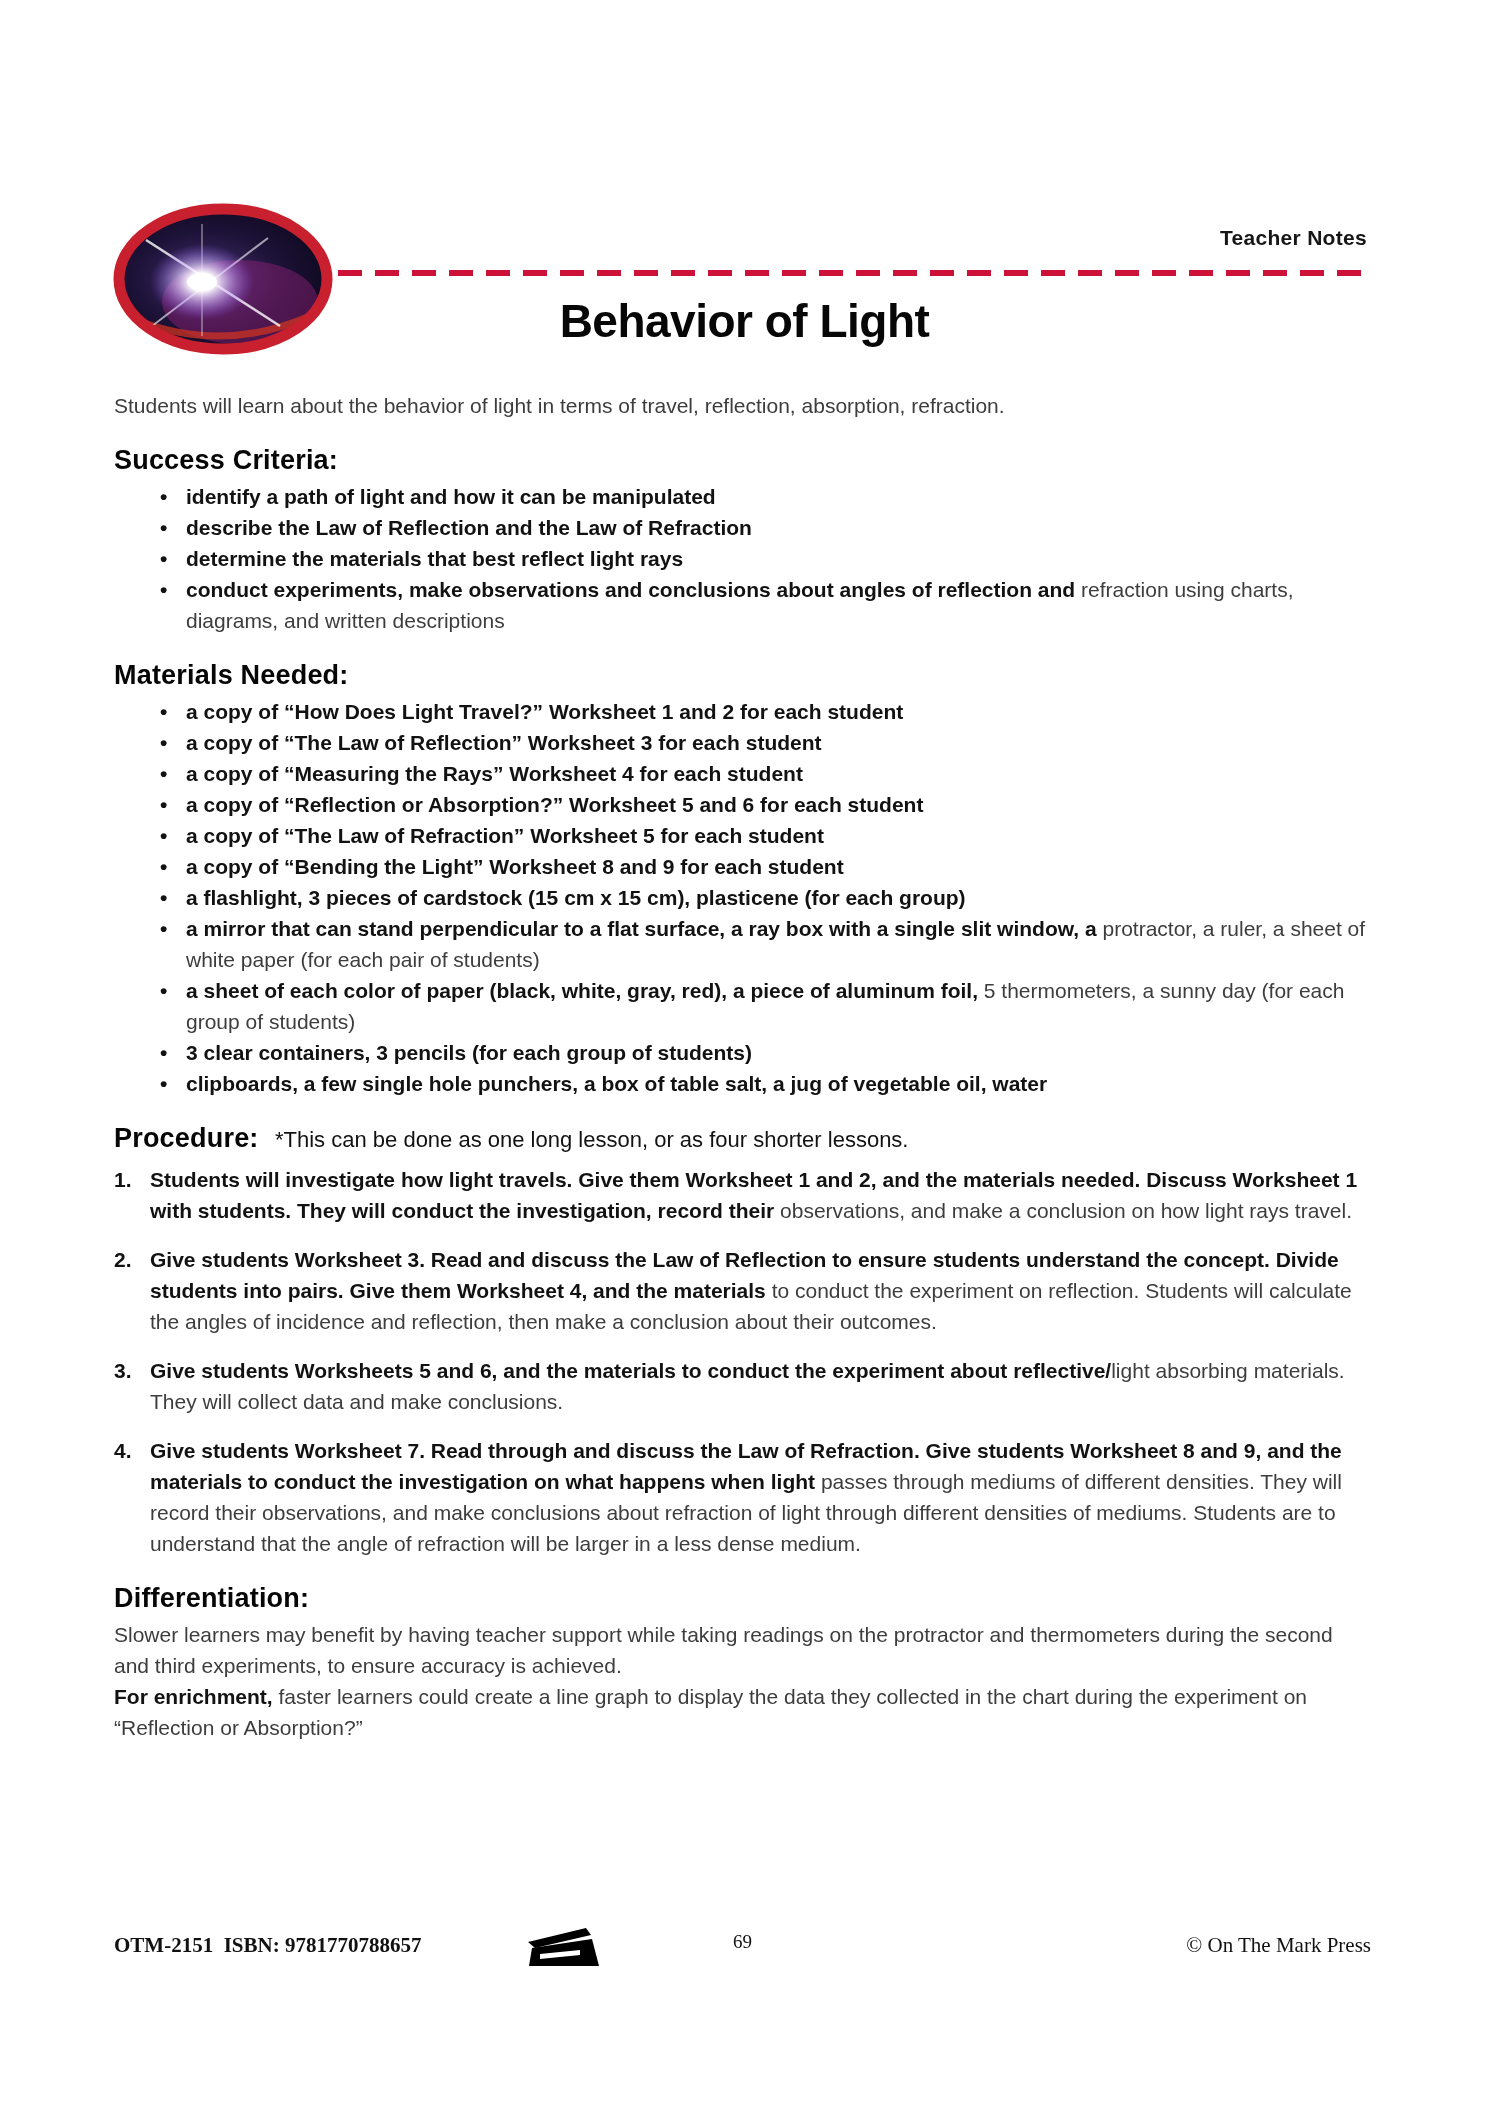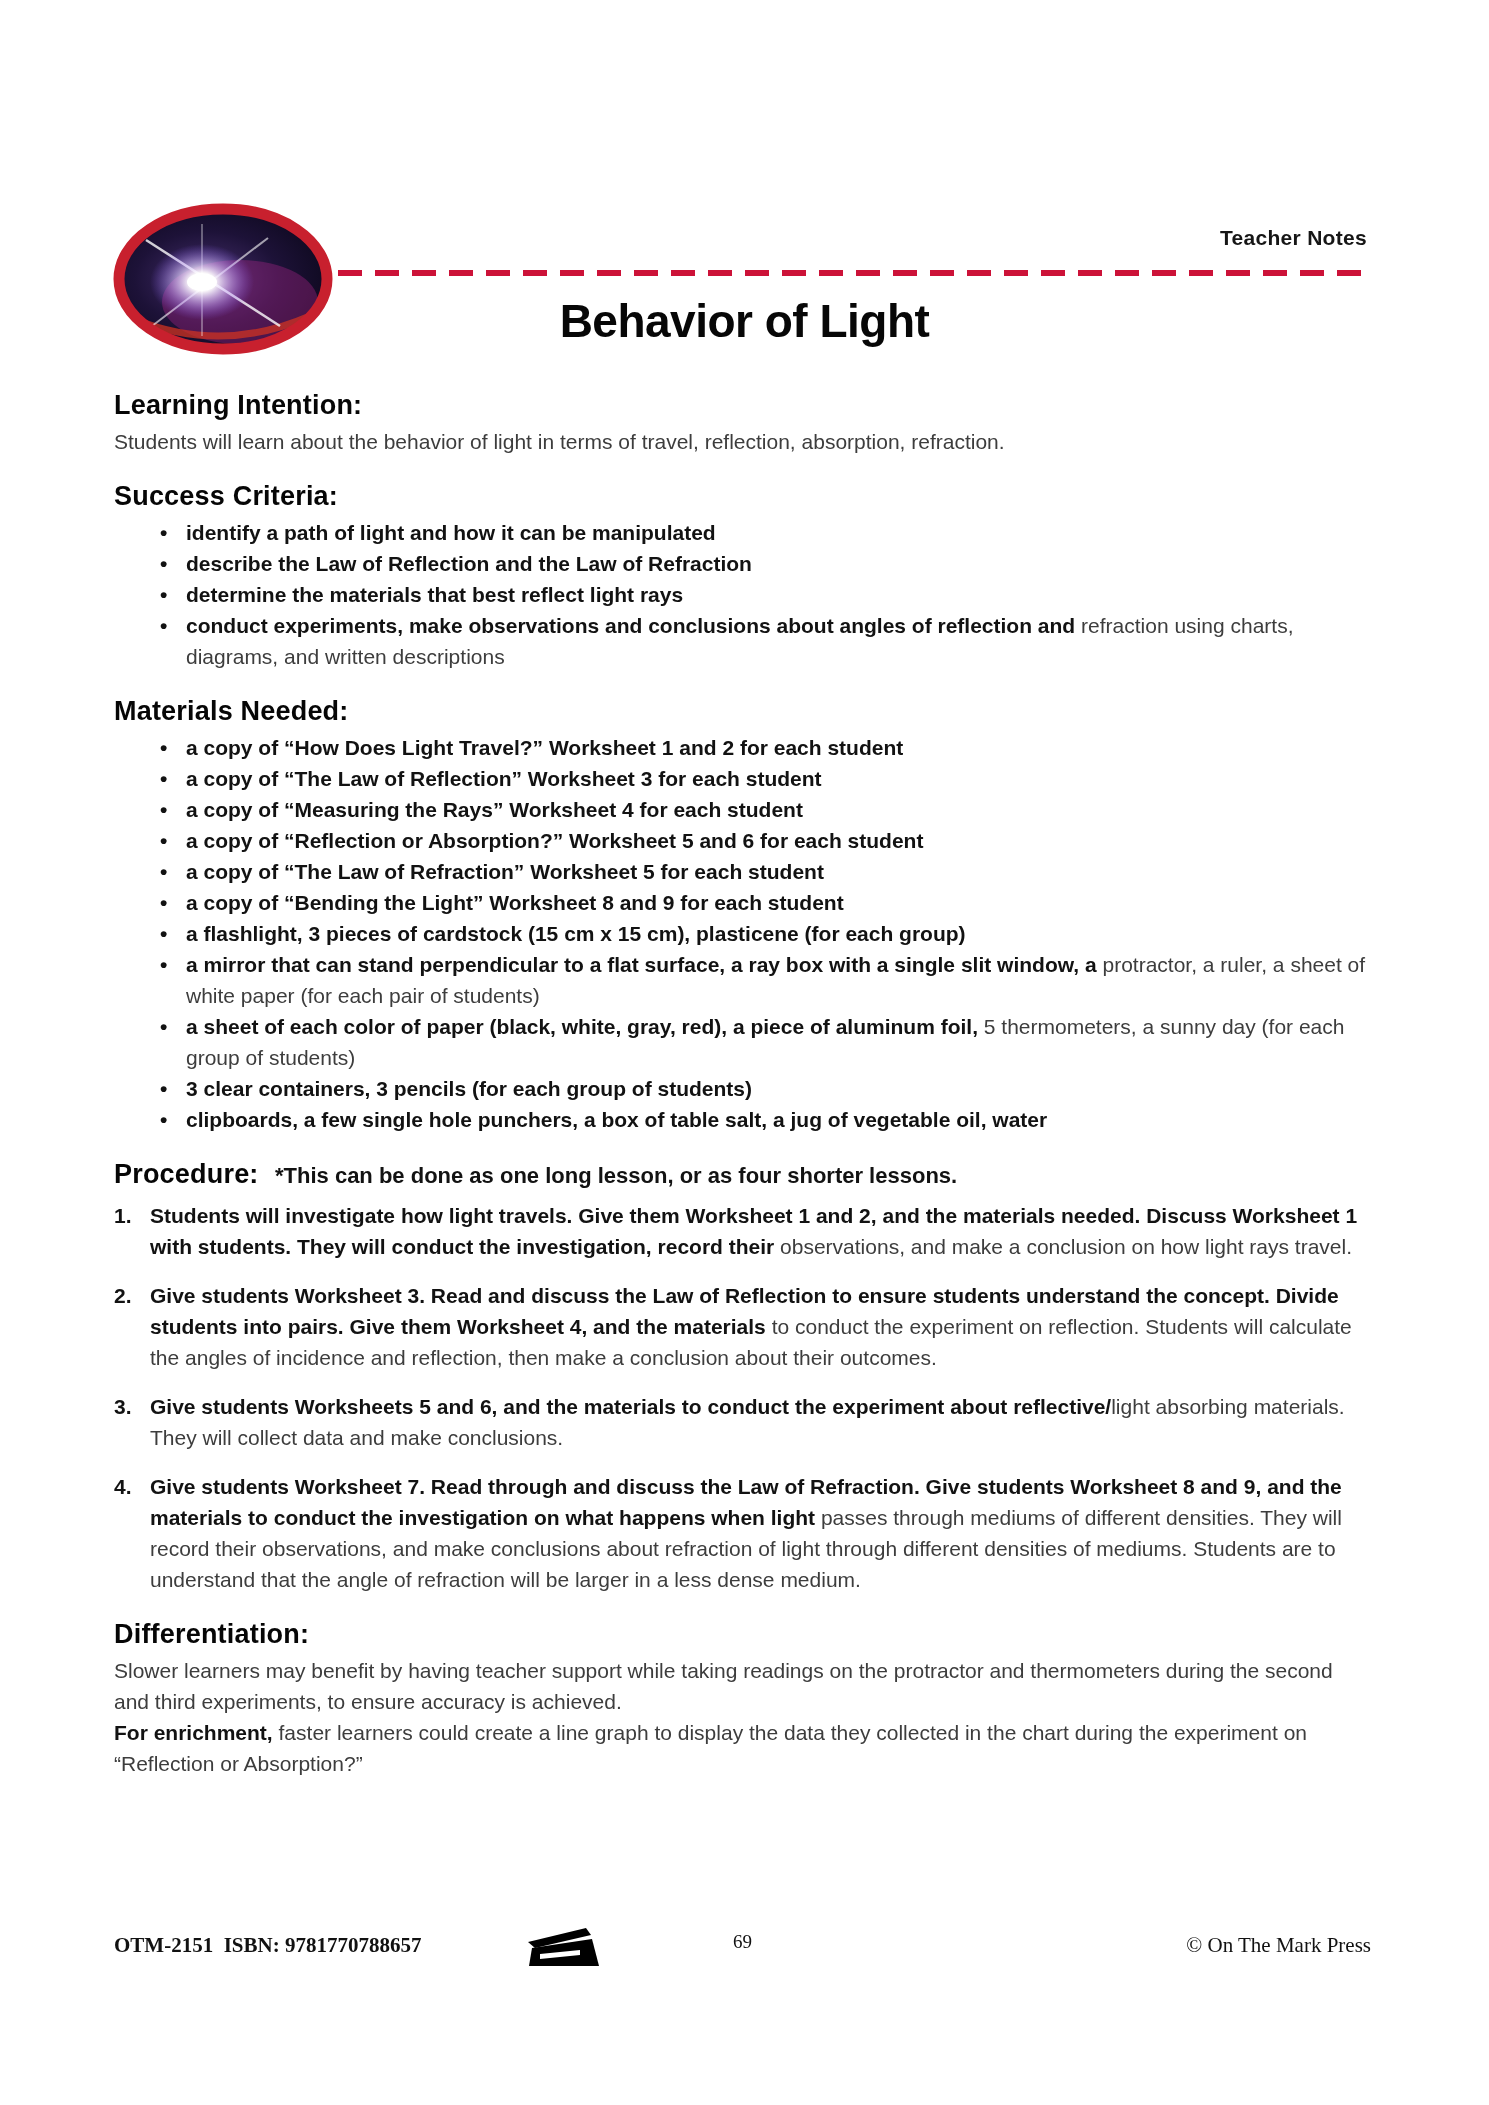--- a/index.html
+++ b/index.html
@@ -35,21 +35,21 @@
     letter-spacing:.2px;
   }
   .para,.dpara{margin:0;font-size:21px;line-height:31px;}
   .b{font-weight:bold;color:#121212;}
   .n{font-weight:normal;color:#3d3d3d;}
   .bullets{margin-top:3px;}
   .bullet-item{position:relative;padding-left:72px;font-size:21px;line-height:31px;}
   .bullet-item .dot{position:absolute;left:46px;top:0;color:#121212;font-weight:bold;}
   .proc-head{margin-bottom:10px;}
   .proc-head h2{display:inline;margin-right:12px;}
-  .proc-note{font-size:22px;font-weight:bold;color:#121212;}
+  .proc-note{font-size:22px;font-weight:normal;color:#121212;}
   .steps .step{
     display:grid;grid-template-columns:36px 1fr;
     margin-bottom:18px;font-size:21px;line-height:31px;
   }
   .step-num{font-weight:bold;color:#121212;}
   .paras .dpara{margin:0;}
   
   .footer{
     position:absolute;left:114px;right:118px;top:1924px;height:50px;
     font-family:"Liberation Serif",serif;color:#111111;
@@ -95,21 +95,20 @@
       <ellipse cx="111" cy="77" rx="104" ry="70" fill="none" stroke="#c8202e" stroke-width="11"></ellipse>
     </svg>
   </div>
   <div class="teacher-notes">Teacher Notes</div>
   <div class="dashes"></div>
   <h1 class="title">Behavior of Light</h1>
 
   <div class="main">
 
     <section>
-      <h2>Learning Intention:</h2>
       <p class="para"><span class="n">Students will learn about the behavior of light in terms of travel, reflection, absorption, refraction.</span></p>
     </section>
 
     <section>
       <h2>Success Criteria:</h2>
       <div class="bullets">
           <div class="bullet-item"><span class="dot">•</span><span class="bullet-text"><span class="b">identify a path of light and how it can be manipulated</span></span></div>
           <div class="bullet-item"><span class="dot">•</span><span class="bullet-text"><span class="b">describe the Law of Reflection and the Law of Refraction</span></span></div>
           <div class="bullet-item"><span class="dot">•</span><span class="bullet-text"><span class="b">determine the materials that best reflect light rays</span></span></div>
           <div class="bullet-item"><span class="dot">•</span><span class="bullet-text"><span class="b">conduct experiments, make observations and conclusions about angles of reflection and </span><span class="n">refraction using charts, diagrams, and written descriptions</span></span></div>

